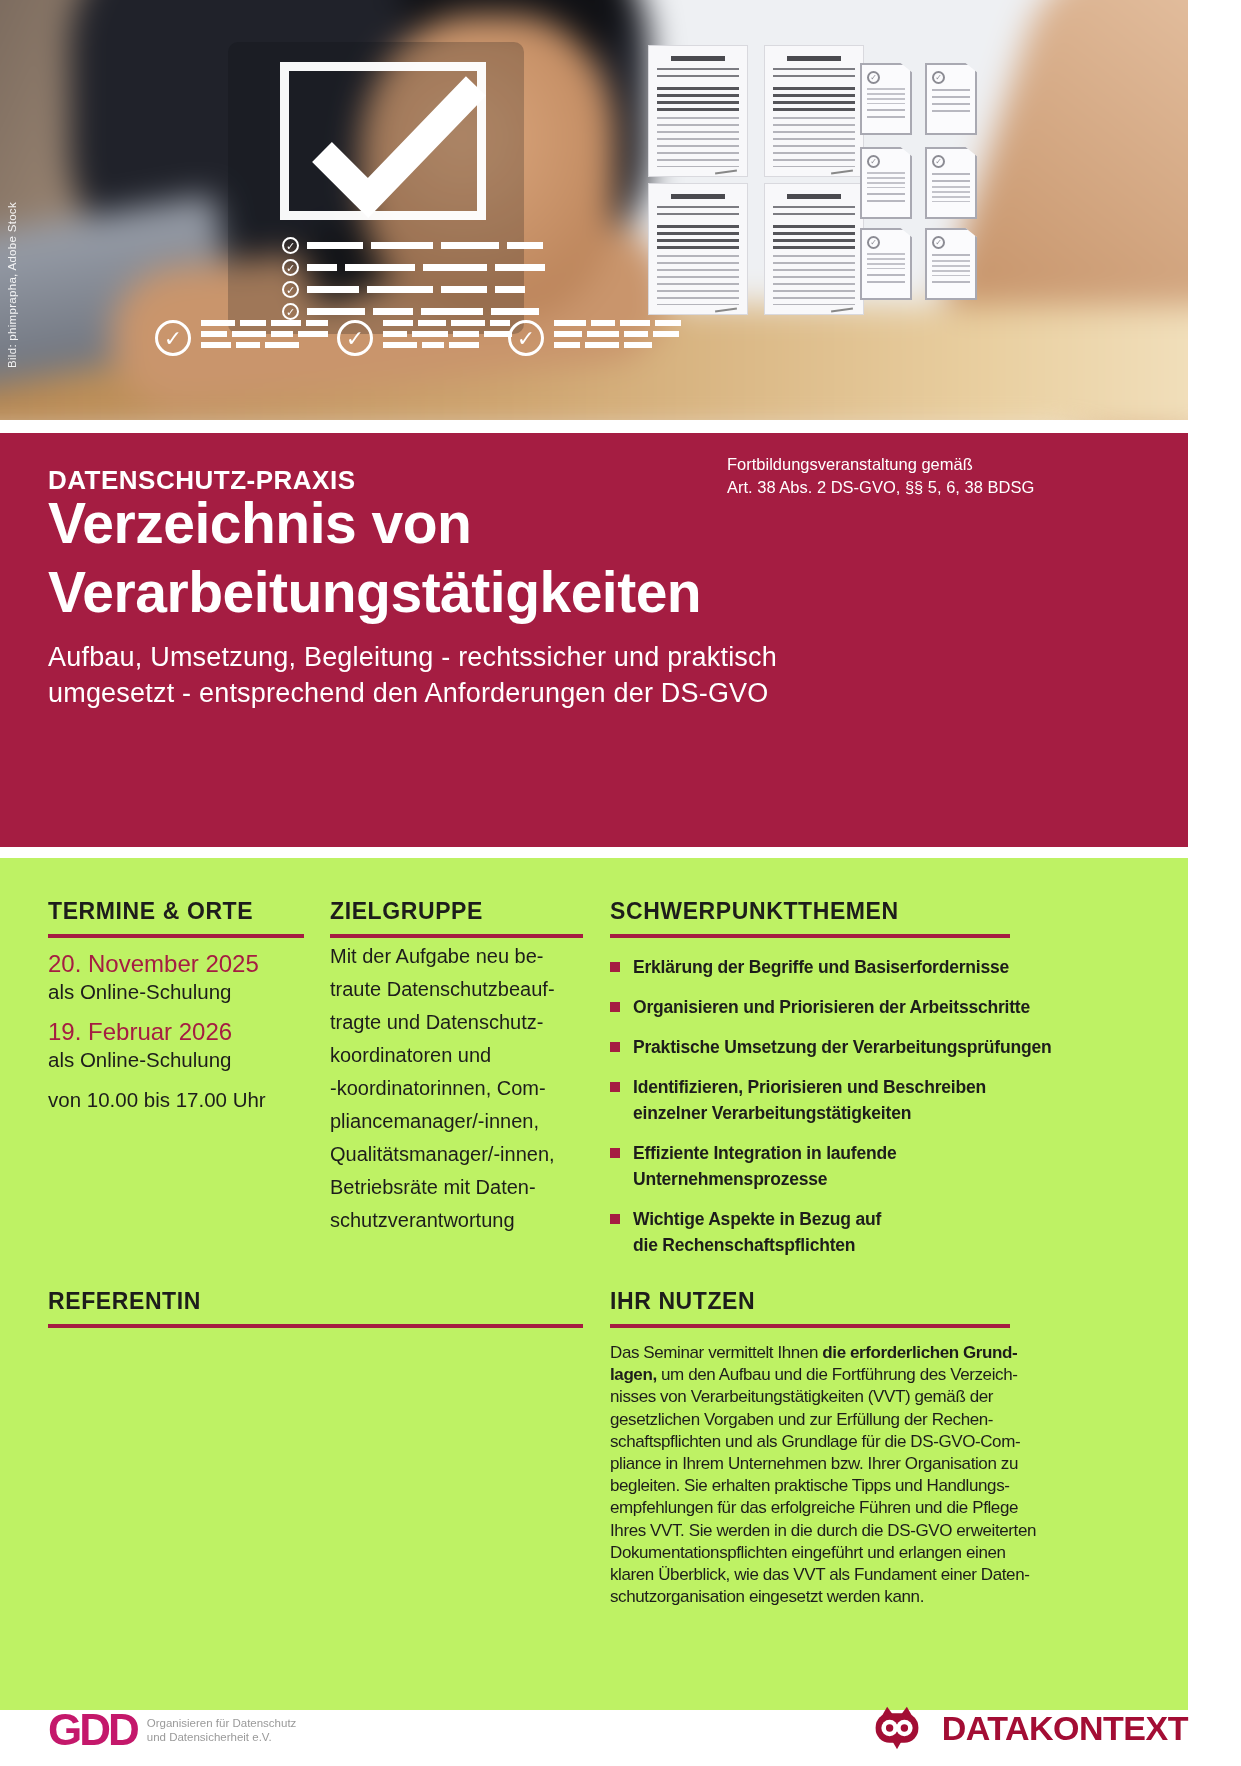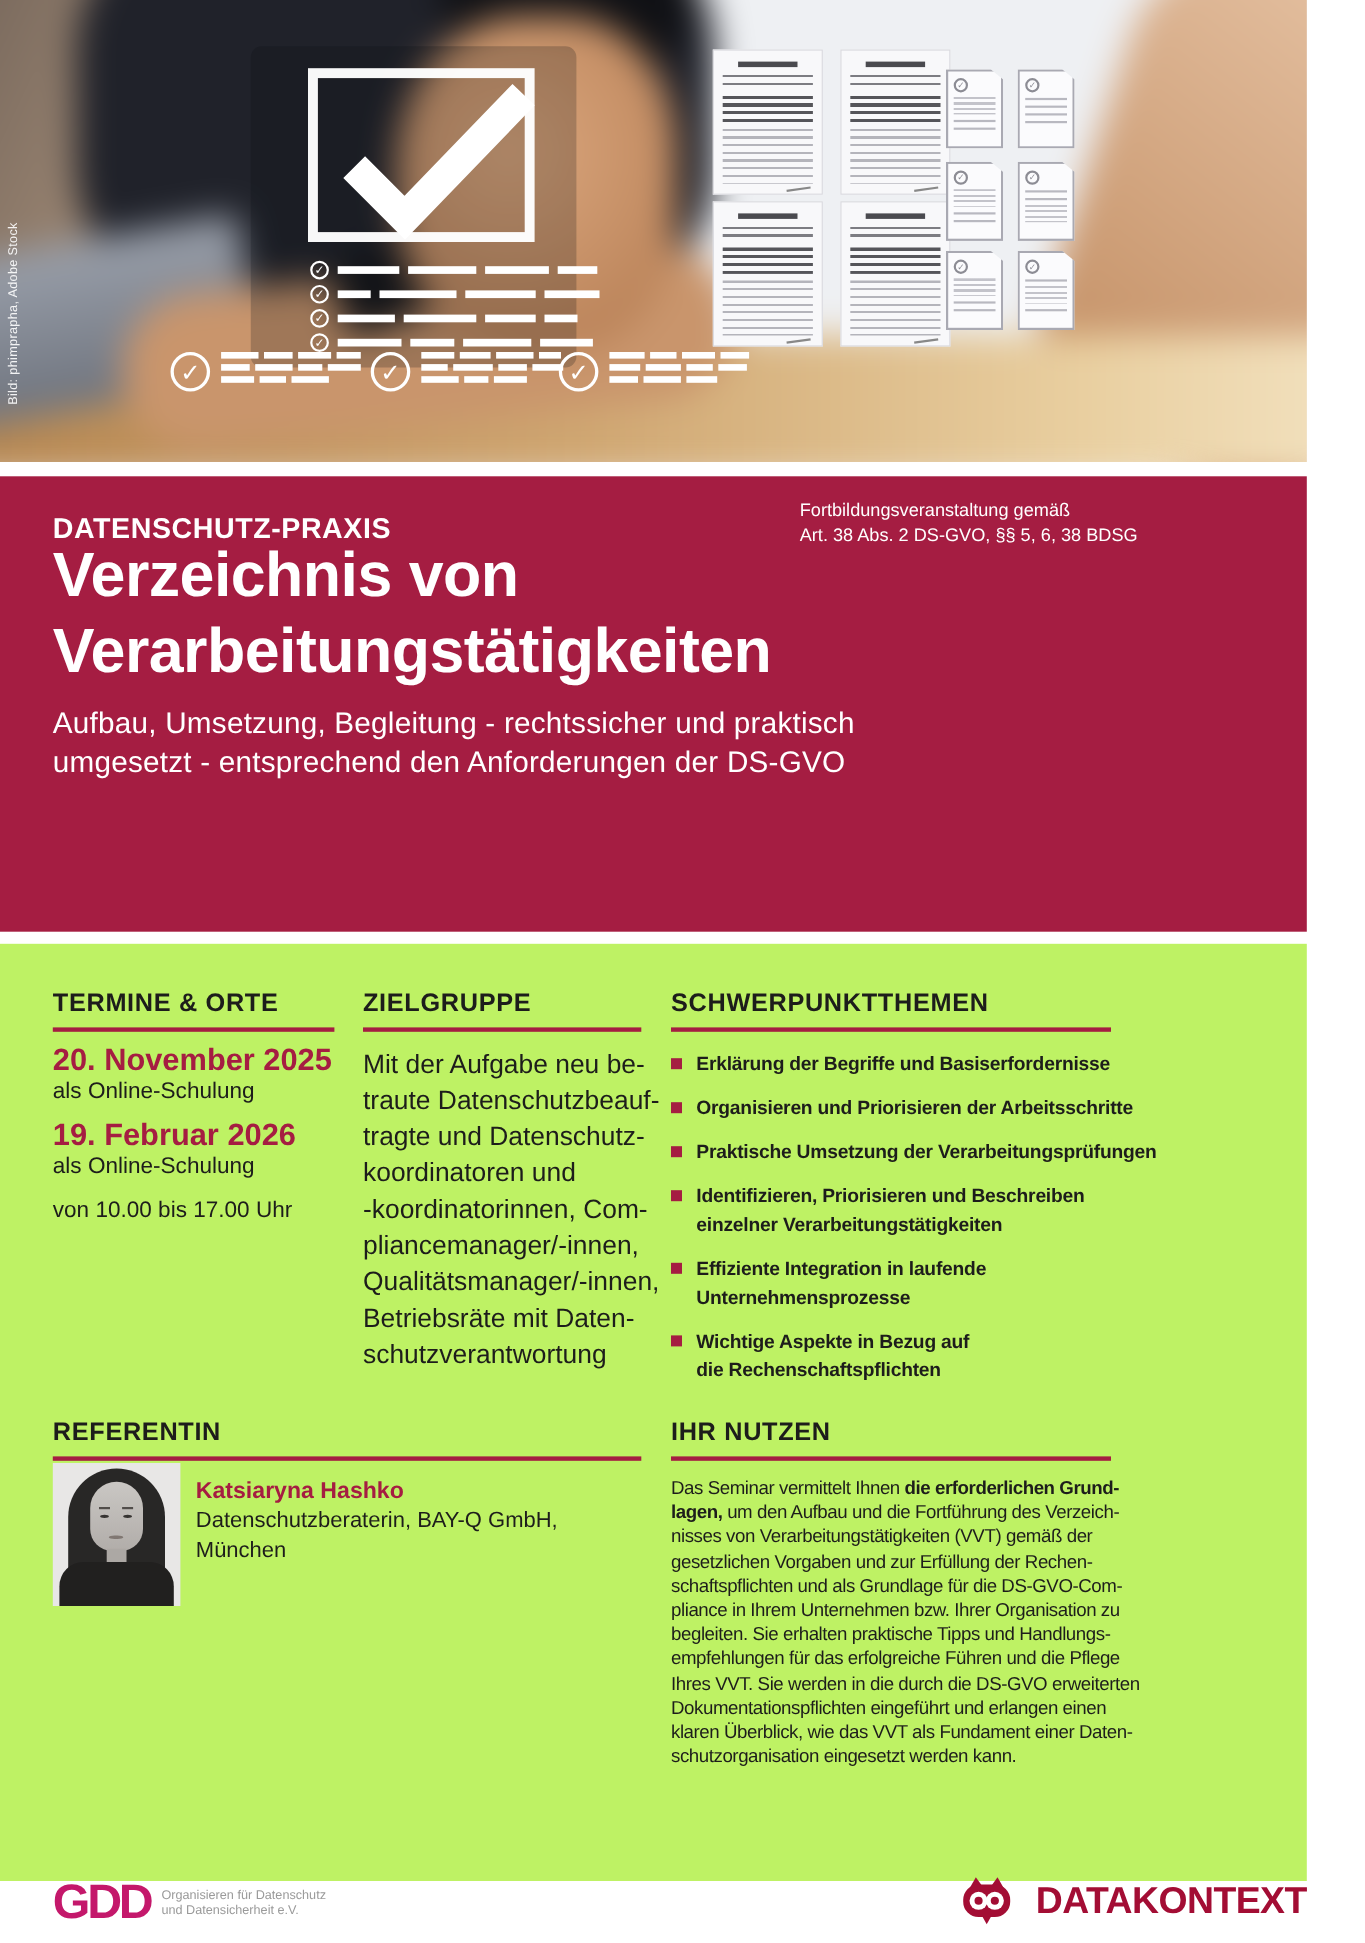--- a/index.html
+++ b/index.html
@@ -57,24 +57,24 @@
 
   
   .beige{position:absolute;left:0;top:858px;width:1188px;height:852px;background:#bef264;}
   .col{position:absolute;}
   h2.sec{margin:0;font-size:23px;font-weight:700;letter-spacing:.6px;color:#1d1d1b;
          padding-bottom:9px;border-bottom:4px solid #A51D42;}
   .c-termine{left:48px;top:40px;width:256px;}
   .c-ziel{left:330px;top:40px;width:253px;}
   .c-schwer{left:610px;top:40px;width:400px;}
   .when{margin-top:12px;}
-  .w-date{font-size:28px;font-weight:700;color:#A51D42;line-height:28px;}
+  .w-date{font-size:24px;font-weight:400;color:#A51D42;line-height:28px;}
   .w-mode{font-size:20.5px;line-height:28px;margin-bottom:12px;}
   .w-time{font-size:20.5px;line-height:28px;margin-top:0;}
-  .zg-body{margin-top:13px;font-size:24px;line-height:33px;white-space:pre;}
+  .zg-body{margin-top:2px;font-size:20px;line-height:33px;white-space:pre;}
   ul.bullets{list-style:none;margin:16px 0 0 0;padding:0;}
   ul.bullets li{display:flex;gap:13px;margin-bottom:14px;}
   .sq{width:10px;height:10px;background:#A51D42;flex-shrink:0;margin-top:8px;}
   .b-text{font-size:17.5px;font-weight:700;line-height:26px;letter-spacing:-.2px;white-space:pre;}
 
   .c-ref{left:48px;top:430px;width:535px;}
   .ref-row{display:flex;margin-top:2px;}
   .portrait{width:116px;height:130px;position:relative;overflow:hidden;background:#e9e7e3;filter:grayscale(.65);flex-shrink:0;}
   .portrait div{position:absolute;}
   .po-hair{left:14px;top:5px;width:88px;height:122px;background:#2b2624;border-radius:44px 44px 20px 20px;}
@@ -364,38 +364,20 @@
         <li>
             <span class="sq"></span>
             <span class="b-text">Wichtige Aspekte in Bezug auf
 die Rechenschaftspflichten</span>
           </li>
       </ul>
     </div>
 
     <div class="col c-ref">
       <h2 class="sec">REFERENTIN</h2>
-      <div class="ref-row">
-        <div class="portrait">
-          <div class="po-hair"></div>
-            <div class="po-face"></div>
-          <div class="po-brow1"></div>
-            <div class="po-brow2"></div>
-          <div class="po-eye1"></div>
-            <div class="po-eye2"></div>
-          <div class="po-mouth"></div>
-            <div class="po-neck"></div>
-            <div class="po-shirt"></div>
-        </div>
-        <div class="ref-text">
-          <div class="ref-name">Katsiaryna Hashko</div>
-          <div class="ref-role">Datenschutzberaterin, BAY-Q GmbH,</div>
-          <div class="ref-role">München</div>
-        </div>
-      </div>
     </div>
 
     <div class="col c-nutzen">
       <h2 class="sec">IHR NUTZEN</h2>
       <p class="nutzen-body"><span>Das Seminar vermittelt Ihnen </span><span class="bold">die erforderlichen Grund-
 lagen,</span><span> um den Aufbau und die Fortführung des Verzeich-
 nisses von Verarbeitungstätigkeiten (VVT) gemäß der
 gesetzlichen Vorgaben und zur Erfüllung der Rechen-
 schaftspflichten und als Grundlage für die DS-GVO-Com-
 pliance in Ihrem Unternehmen bzw. Ihrer Organisation zu

